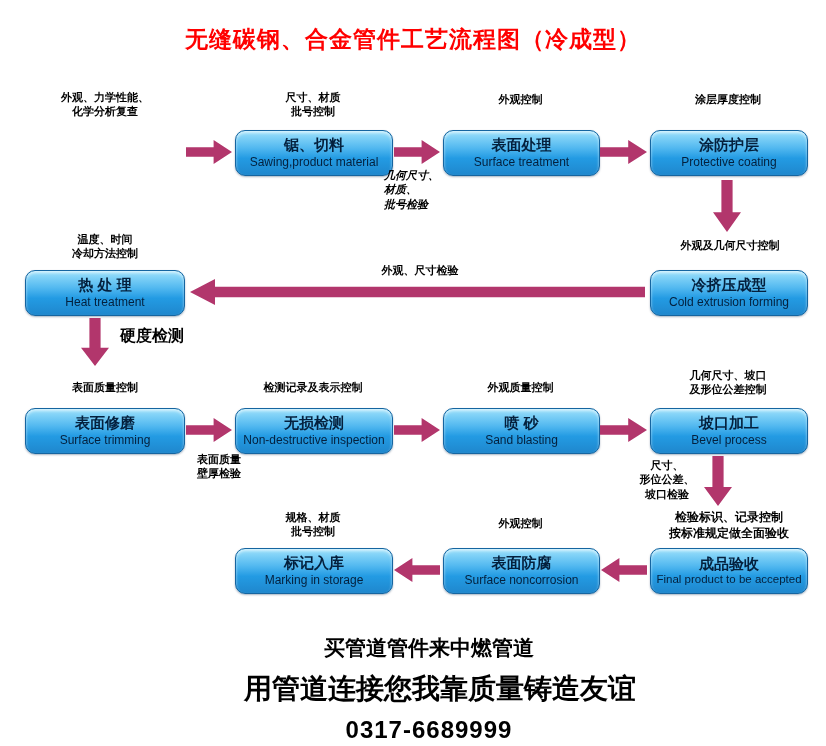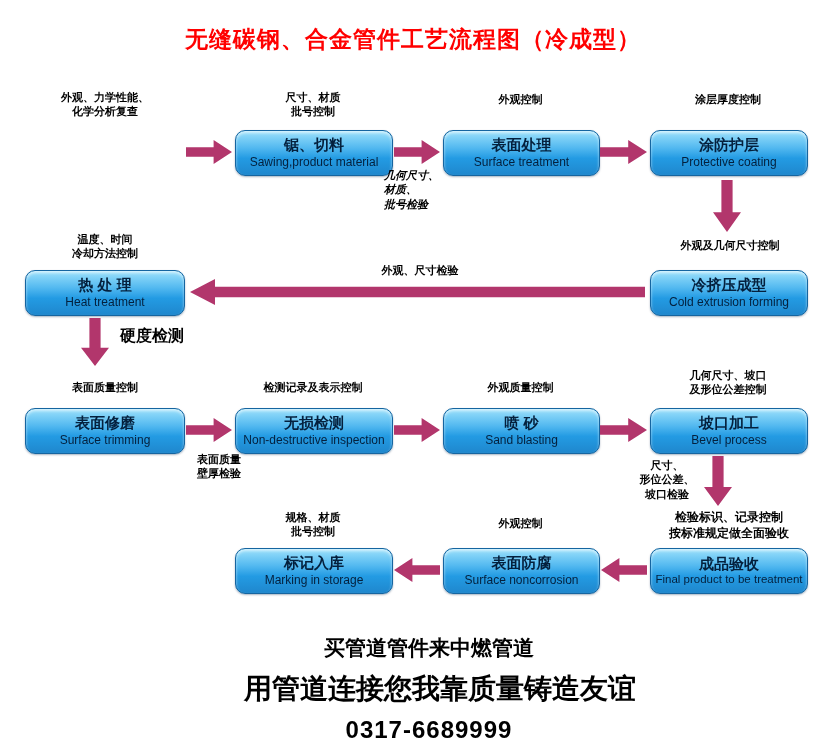--- a/index.html
+++ b/index.html
@@ -121,21 +121,21 @@
 坡口检验</div>
 
   <div class="note" style="left:640px;top:510px;width:178px;font-size:12px">检验标识、记录控制
 按标准规定做全面验收</div>
   <div class="note" style="left:443px;top:516px;width:155px">外观控制</div>
   <div class="note" style="left:235px;top:510px;width:156px">规格、材质
 批号控制</div>
 
   <div class="pbox" style="left:650px;top:548px;width:156px">
     <div class="cn">成品验收</div>
-    <div class="en" style="font-size:11.5px">Final product to be treatment</div>
+    <div class="en" style="font-size:11.5px">Final product to be accepted</div>
   </div>
   <div class="pbox" style="left:443px;top:548px;width:155px">
     <div class="cn">表面防腐</div>
     <div class="en">Surface noncorrosion</div>
   </div>
   <div class="pbox" style="left:235px;top:548px;width:156px">
     <div class="cn">标记入库</div>
     <div class="en">Marking in storage</div>
   </div>
 

